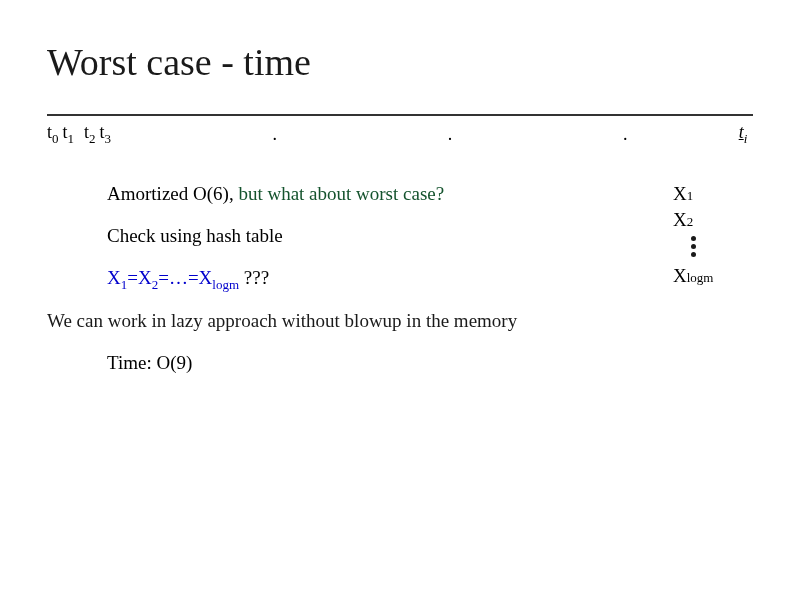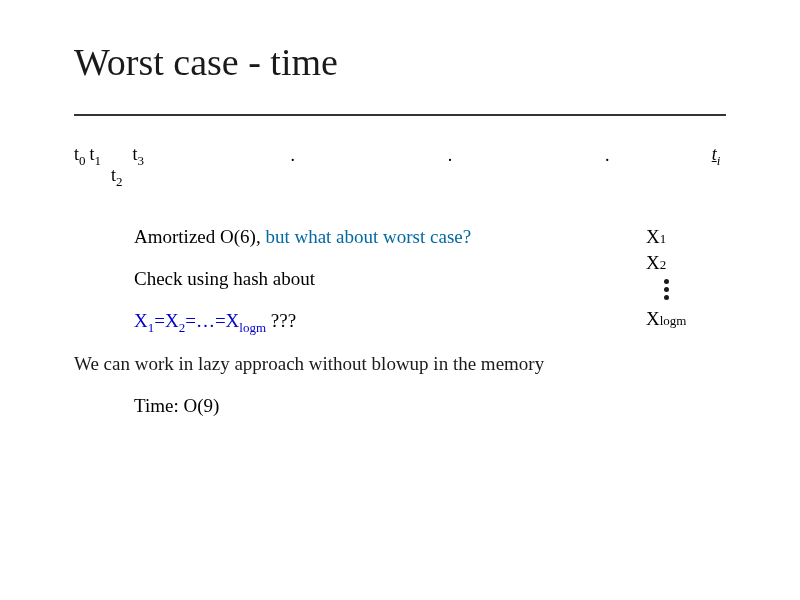--- a/index.html
+++ b/index.html
@@ -8,21 +8,21 @@
       height: 600px;
       background: #ffffff;
       font-family: 'Times New Roman', Times, serif;
       overflow: hidden;
       position: relative;
     }
 
     .slide {
       width: 800px;
       height: 516px;
-      padding: 40px 74px;
+      padding: 40px 47px;
       position: relative;
     }
 
     .title {
       font-size: 38px;
       font-weight: normal;
       color: #1a1a1a;
       margin-bottom: 30px;
     }
 
@@ -35,21 +35,21 @@
       display: flex;
       align-items: center;
       border-top: 2px solid #333;
       padding-top: 6px;
       padding-bottom: 6px;
       width: 100%;
     }
 
     .timeline-labels {
       display: flex;
-      align-items: center;
+      align-items: flex-end;
       gap: 4px;
       font-size: 18px;
       min-width: 120px;
     }
 
     .timeline-dots {
       flex: 1;
       display: flex;
       justify-content: space-around;
       align-items: center;
@@ -88,21 +88,21 @@
       min-width: 80px;
     }
 
     .amortized-line {
       font-size: 19px;
       margin-bottom: 20px;
       margin-top: 10px;
     }
 
     .amortized-blue {
-      color: #0369a1;
+      color: #14532d;
     }
 
     .check-line {
       font-size: 19px;
       margin-bottom: 20px;
     }
 
     .formula-line {
       font-size: 19px;
       color: #0000cc;
@@ -165,43 +165,43 @@
 
 <div class="slide">
 
   <h1 class="title">Worst case - time</h1>
 
   <div class="timeline-container">
     <div class="timeline-row">
       <div class="timeline-labels">
         <span>t<sub class="sub">0</sub></span>
         <span style="">t<sub class="sub">1</sub></span>
-        <span style="margin-left:6px;margin-top:43px;">t<sub class="sub">2</sub></span>
-        <span style="margin-left:6px;">t<sub class="sub">3</sub></span>
+        <span style="margin-left:6px;">t<sub class="sub">2</sub></span>
+        <span style="">t<sub class="sub">3</sub></span>
       </div>
       <div class="timeline-dots">
         <span>.</span>
         <span>.</span>
         <span>.</span>
       </div>
       <div class="timeline-end">
         t<sub class="sub">i</sub>
       </div>
     </div>
   </div>
 
   <div class="content-area">
     <div class="main-content">
 
       <div class="amortized-line">
         <span>Amortized O(6),</span>
         <span class="amortized-blue"> but what about worst case?</span>
       </div>
 
-      <div class="check-line">Check using hash about</div>
+      <div class="check-line">Check using hash table</div>
 
       <div class="formula-line">
         <span>X<sub class="sub">1</sub>=X<sub class="sub">2</sub>=…=X<sub class="sub">logm</sub></span>
         <span class="formula-black"> ???</span>
       </div>
 
     </div>
 
     <div class="right-column">
       <div class="x-list">

